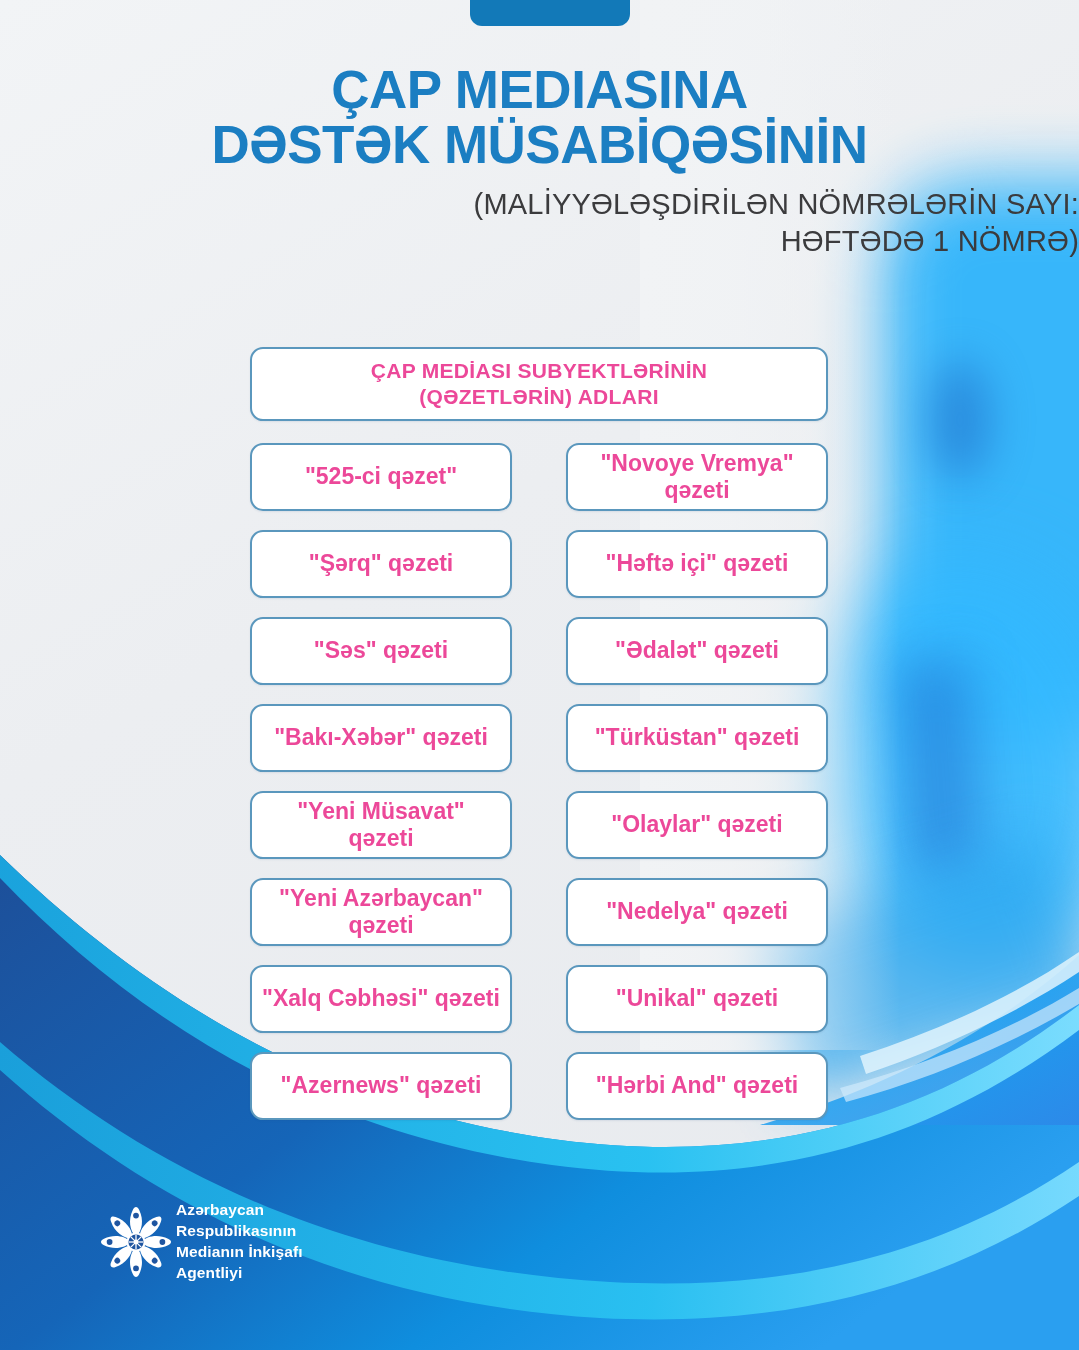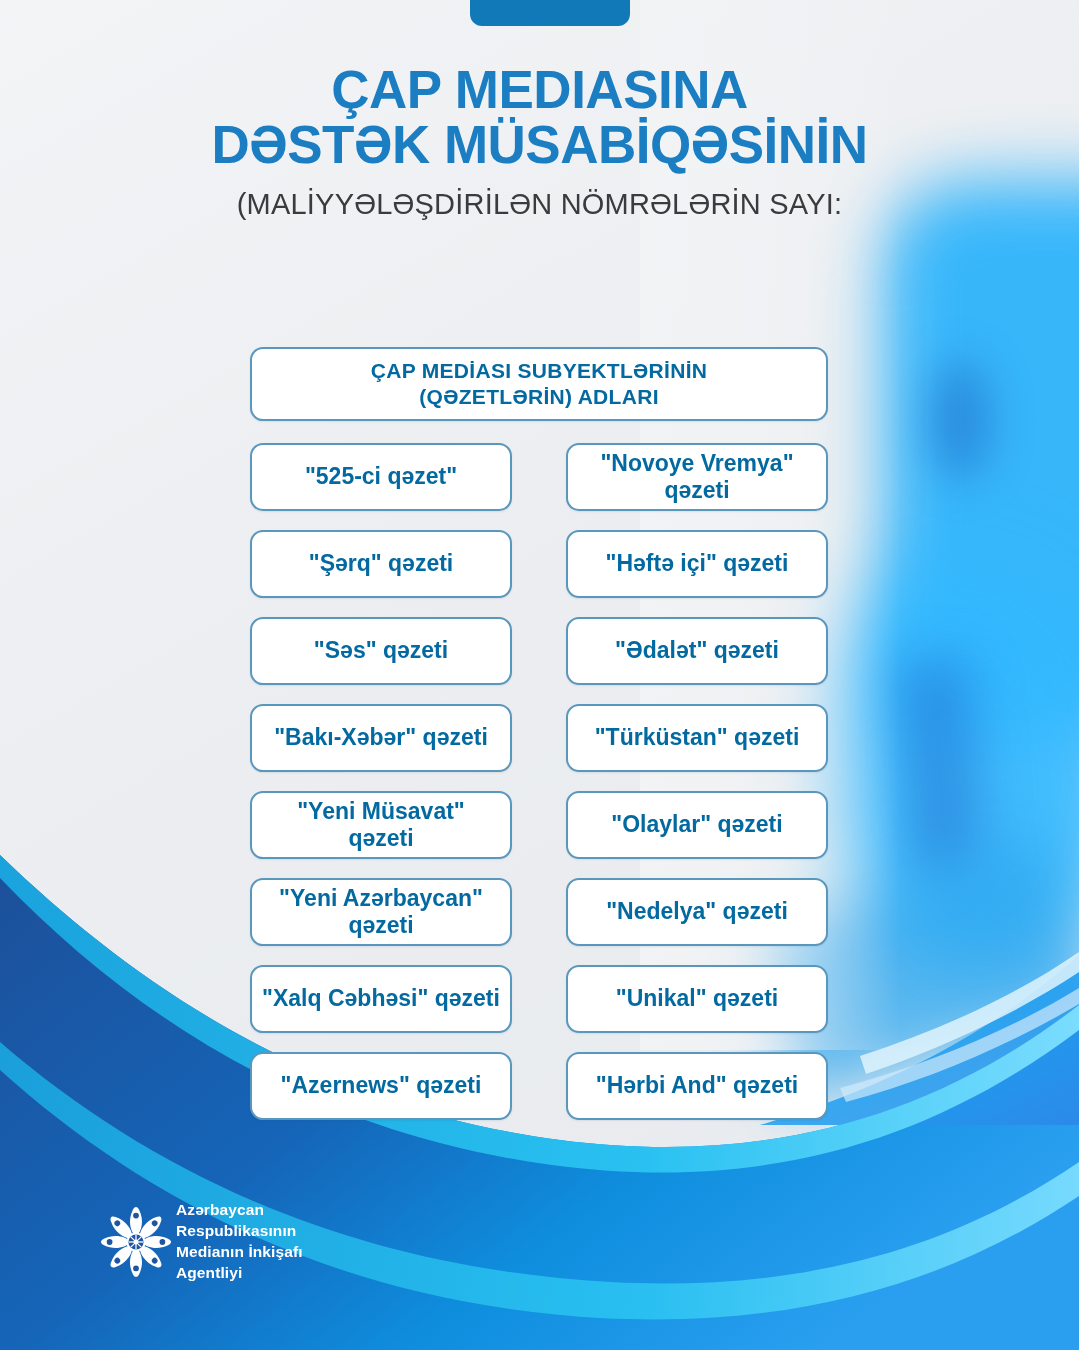--- a/index.html
+++ b/index.html
@@ -102,40 +102,41 @@
   }
   .title .ln { display: block; }
   .subtitle {
     margin: 14px 0 0 0;
     color: #3b3b3d;
     font-size: 29px;
     font-weight: 400;
     line-height: 1.28;
     letter-spacing: 0.2px;
     text-transform: uppercase;
+    text-align: right;
   }
   .subtitle .ln { display: block; }
 
   
   .panel {
     position: absolute;
     left: 250px; top: 347px;
     width: 578px;
     z-index: 6;
   }
   .card {
     background: #ffffff;
     border: 2.5px solid #5a97bd;
     border-radius: 13px;
     box-sizing: border-box;
     display: flex;
     align-items: center;
     justify-content: center;
     text-align: center;
-    color: #0369a1;
+    color: #ec4899;
     box-shadow: 0 1px 2px rgba(40,80,130,0.10);
   }
   .card-header {
     width: 578px;
     height: 74px;
     font-size: 21px;
     font-weight: 800;
     line-height: 1.24;
     letter-spacing: 0.3px;
     text-transform: uppercase;
@@ -223,20 +224,21 @@
 
   <div class="top-tab"></div>
 
   <div class="heading">
     <h1 class="title">
       <span class="ln">ÇAP MEDIASINA</span>
       <span class="ln">DƏSTƏK MÜSABİQƏSİNİN</span>
     </h1>
     <p class="subtitle">
       <span class="ln">(MALİYYƏLƏŞDİRİLƏN NÖMRƏLƏRİN SAYI:</span>
+      <span class="ln">HƏFTƏDƏ 1 NÖMRƏ)</span>
     </p>
   </div>
 
   <div class="panel">
 
     <div class="card card-header">
       <div>
         <span>ÇAP MEDİASI SUBYEKTLƏRİNİN</span><br>
         <span>(QƏZETLƏRİN) ADLARI</span>
       </div>

